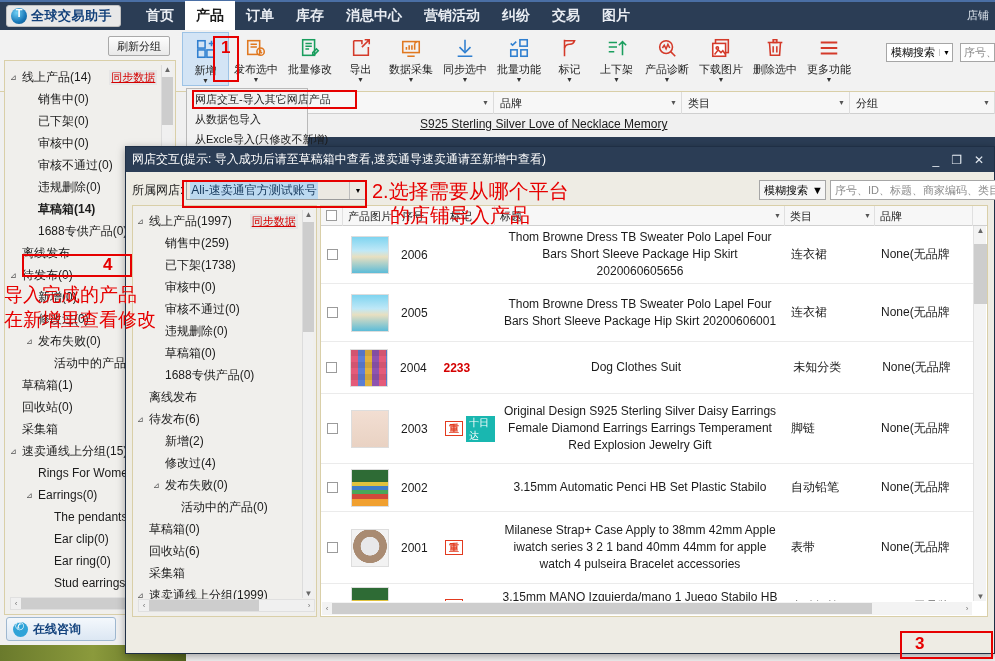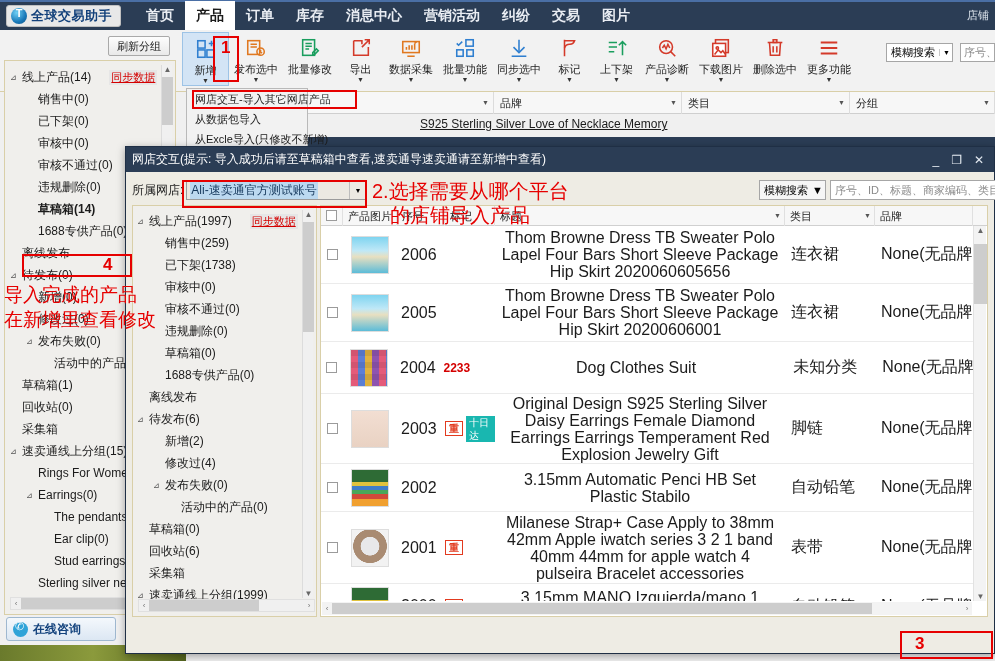--- a/index.html
+++ b/index.html
@@ -178,21 +178,21 @@
 
   .dlg-grid {
     position:absolute; left:194px; top:33px; width:668px; height:412px;
     background:#fff; border:1px solid #d9cfa8;
   }
   .gridhead { height:20px; background:#f7f7f7; border-bottom:1px solid #d0d0d0; display:flex; align-items:center; }
   .gcol { font-size:11px; color:#1b1b1b; height:20px; line-height:20px; position:relative; border-right:1px solid #e0e0e0; padding-left:5px; }
   .gcol .fcar { position:absolute; right:3px; top:0; font-size:7px; color:#555; }
   .rows { position:absolute; left:0; top:20px; width:652px; height:375px; overflow:hidden; }
   .grow { display:flex; align-items:center; border-bottom:1px solid #ebebeb; }
-  .gc { font-size:16px; color:#1b1b1b; }
+  .gc { font-size:12px; color:#1b1b1b; }
   .cbx { width:11px; height:11px; border:1px solid #9b9b9b; background:#fff; }
   .thumb-img { width:38px; height:38px; border:1px solid #ddd; background-size:cover; }
   .badge { display:inline-block; font-size:10px; line-height:13px; padding:0 3px; vertical-align:middle; }
   .badge-red { background:#fff; border:1px solid #e23a1f; color:#e23a1f; font-weight:bold; }
   .badge-teal { background:#19b7b0; color:#fff; }
   .num-red { color:#d40000; font-weight:bold; font-size:12px; }
 
   .grid-vscroll { position:absolute; right:1px; top:20px; width:13px; height:375px; background:#f3f3f3; border-left:1px solid #e2e2e2; }
   .grid-vthumb { position:absolute; left:0; top:18px; width:13px; height:60px; background:#cdcdcd; }
   .grid-hscroll { position:absolute; left:1px; bottom:1px; width:650px; height:13px; background:#f3f3f3; display:flex; align-items:center; }
@@ -274,38 +274,38 @@
           <path d="M8 21h8"></path>
           <path d="M7 14v-3M10 14V9M13 14v-5M16 14V7M16 7l2-2"></path>
         </svg>
       </div>
       <div class="tool-lb">数据采集</div>
       <div class="tool-car">▼</div>
     </div>
     <div class="tool wide">
       <div class="tool-ico">
         <svg width="22" height="22" viewBox="0 0 24 24" fill="none" stroke="#2f7fd0" stroke-width="1.7">
+          <path d="M12 3v13"></path>
+          <path d="M6 11l6 6 6-6"></path>
+          <path d="M4 21h16"></path>
+        </svg>
+      </div>
+      <div class="tool-lb">同步选中</div>
+      <div class="tool-car">▼</div>
+    </div>
+    <div class="tool wide">
+      <div class="tool-ico">
+        <svg width="22" height="22" viewBox="0 0 24 24" fill="none" stroke="#2f7fd0" stroke-width="1.7">
           <path d="M3 7l2 2 4-4"></path>
           <rect x="13" y="3" width="8" height="7"></rect>
           <rect x="3" y="14" width="7" height="7"></rect>
           <rect x="14" y="14" width="7" height="7"></rect>
         </svg>
       </div>
       <div class="tool-lb">批量功能</div>
-      <div class="tool-car">▼</div>
-    </div>
-    <div class="tool wide">
-      <div class="tool-ico">
-        <svg width="22" height="22" viewBox="0 0 24 24" fill="none" stroke="#2f7fd0" stroke-width="1.7">
-          <path d="M12 3v13"></path>
-          <path d="M6 11l6 6 6-6"></path>
-          <path d="M4 21h16"></path>
-        </svg>
-      </div>
-      <div class="tool-lb">同步选中</div>
       <div class="tool-car">▼</div>
     </div>
     <div class="tool">
       <div class="tool-ico">
         <svg width="22" height="22" viewBox="0 0 24 24" fill="none" stroke="#d43a2a" stroke-width="1.7">
           <path d="M6 3v18"></path>
           <path d="M6 4h11a6 6 0 0 1-5 4 6 6 0 0 0-6 4"></path>
         </svg>
       </div>
       <div class="tool-lb">标记</div>
@@ -476,20 +476,24 @@
       <div class="tnode" style="padding-left: 32px;">
         <span class="tarrow"></span>
         <span>The pendants</span>
       </div>
       <div class="tnode" style="padding-left: 32px;">
         <span class="tarrow"></span>
         <span>Ear clip(0)</span>
       </div>
       <div class="tnode" style="padding-left: 32px;">
         <span class="tarrow"></span>
+        <span>Ear ring(0)</span>
+      </div>
+      <div class="tnode" style="padding-left: 32px;">
+        <span class="tarrow"></span>
         <span>Stud earrings</span>
       </div>
       <div class="tnode" style="padding-left: 16px;">
         <span class="tarrow"></span>
         <span>Sterling silver ne</span>
       </div>
     </div>
   <div class="vscroll">
     <div class="vcap" style="top:0;">▲</div>
     <div class="vthumb"></div>

